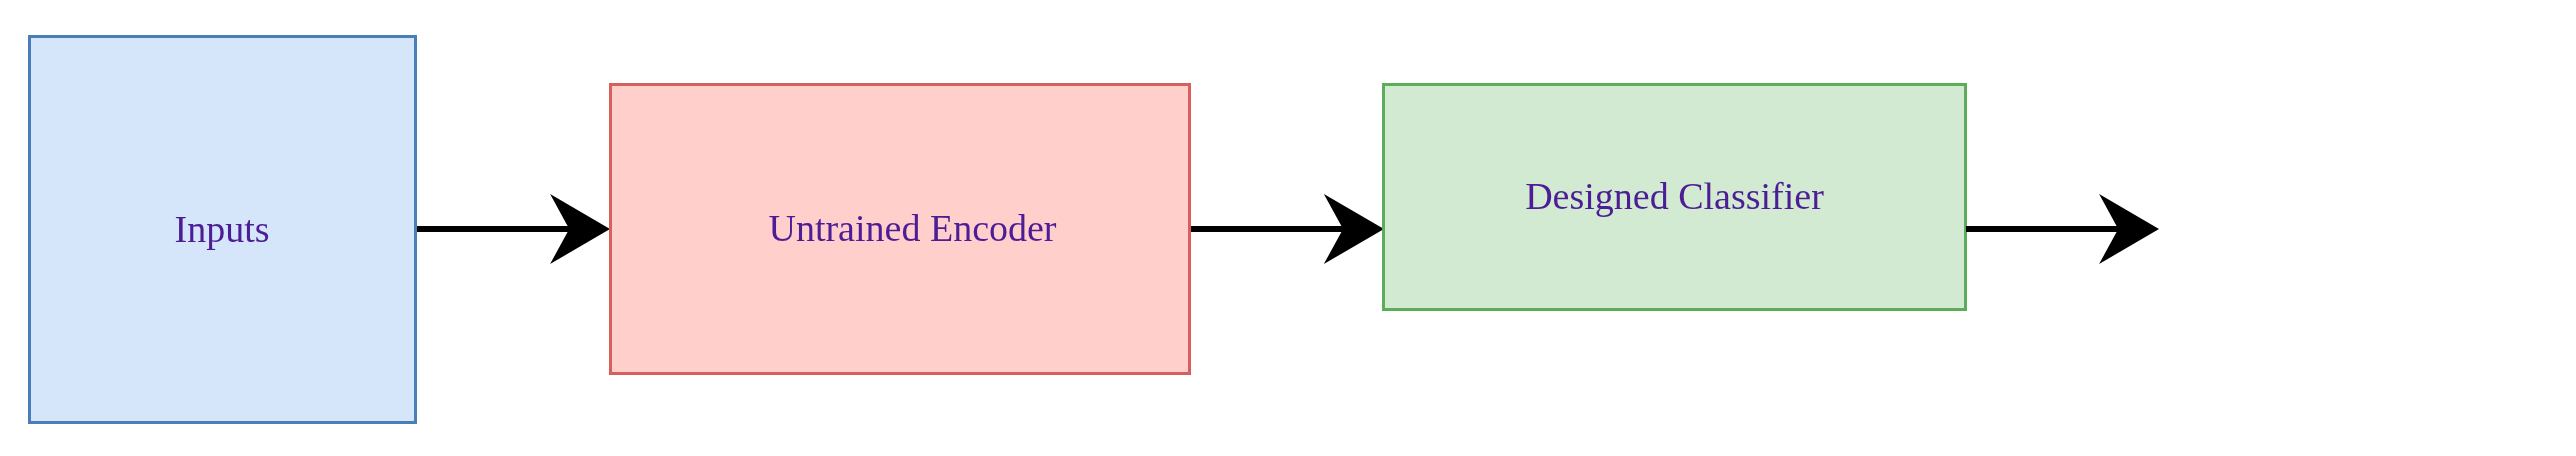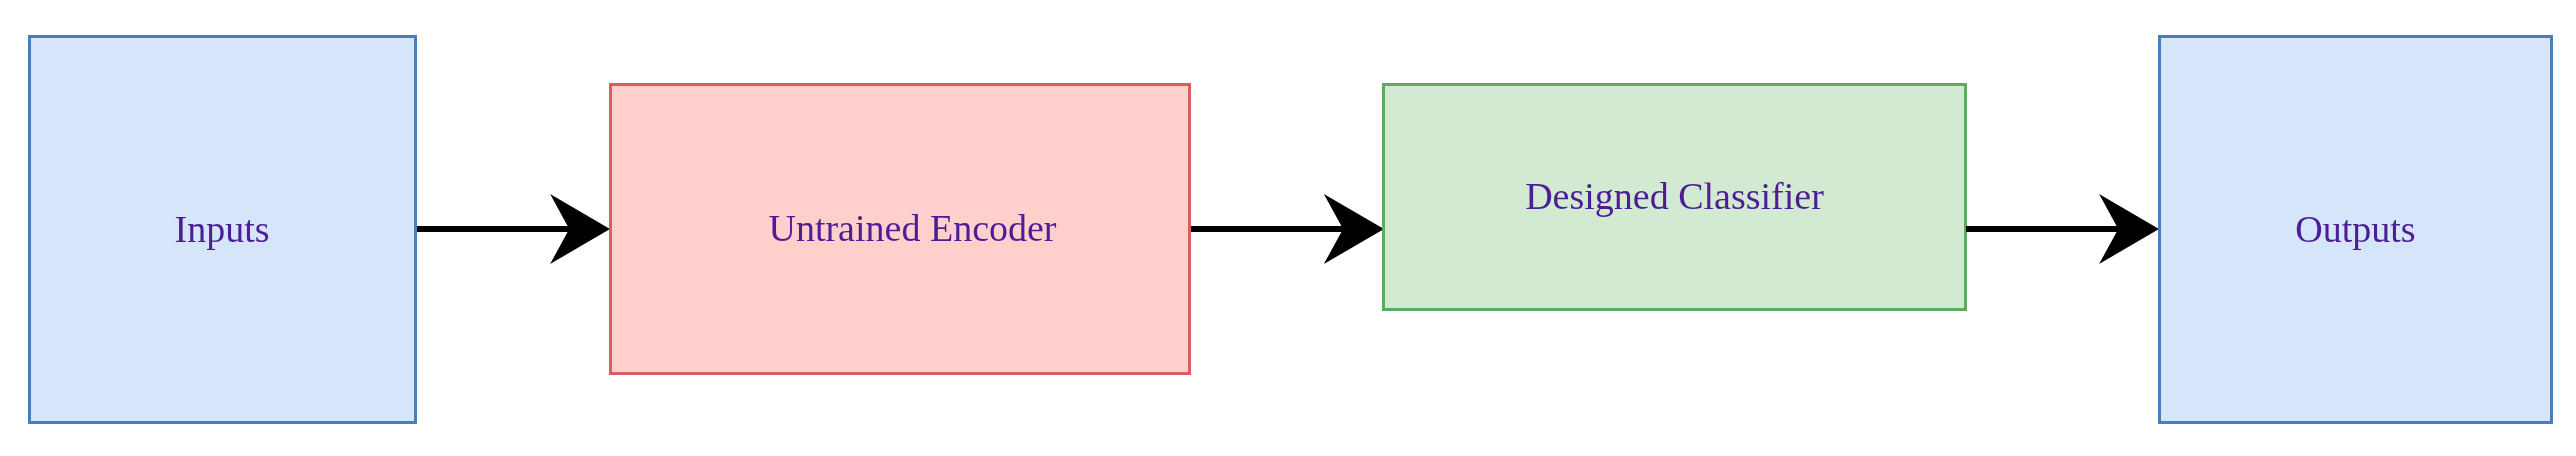--- a/index.html
+++ b/index.html
@@ -101,18 +101,15 @@
     <span class="node-label">Designed Classifier</span>
   </div>
 
   <div class="arrow" id="arrow-classifier-outputs">
     <svg viewBox="0 0 232 120" preserveAspectRatio="none">
       <line x1="0" y1="60" x2="186" y2="60" stroke="#000000" stroke-width="7"></line>
       <path d="M 232 60 L 160 18 L 183 60 L 160 102 Z" fill="#000000"></path>
     </svg>
   </div>
 
-  <div class="node" id="node-outputs">
-    <span class="node-label">Outputs</span>
-  </div>
 
 </div>
 
 
 </body></html>

